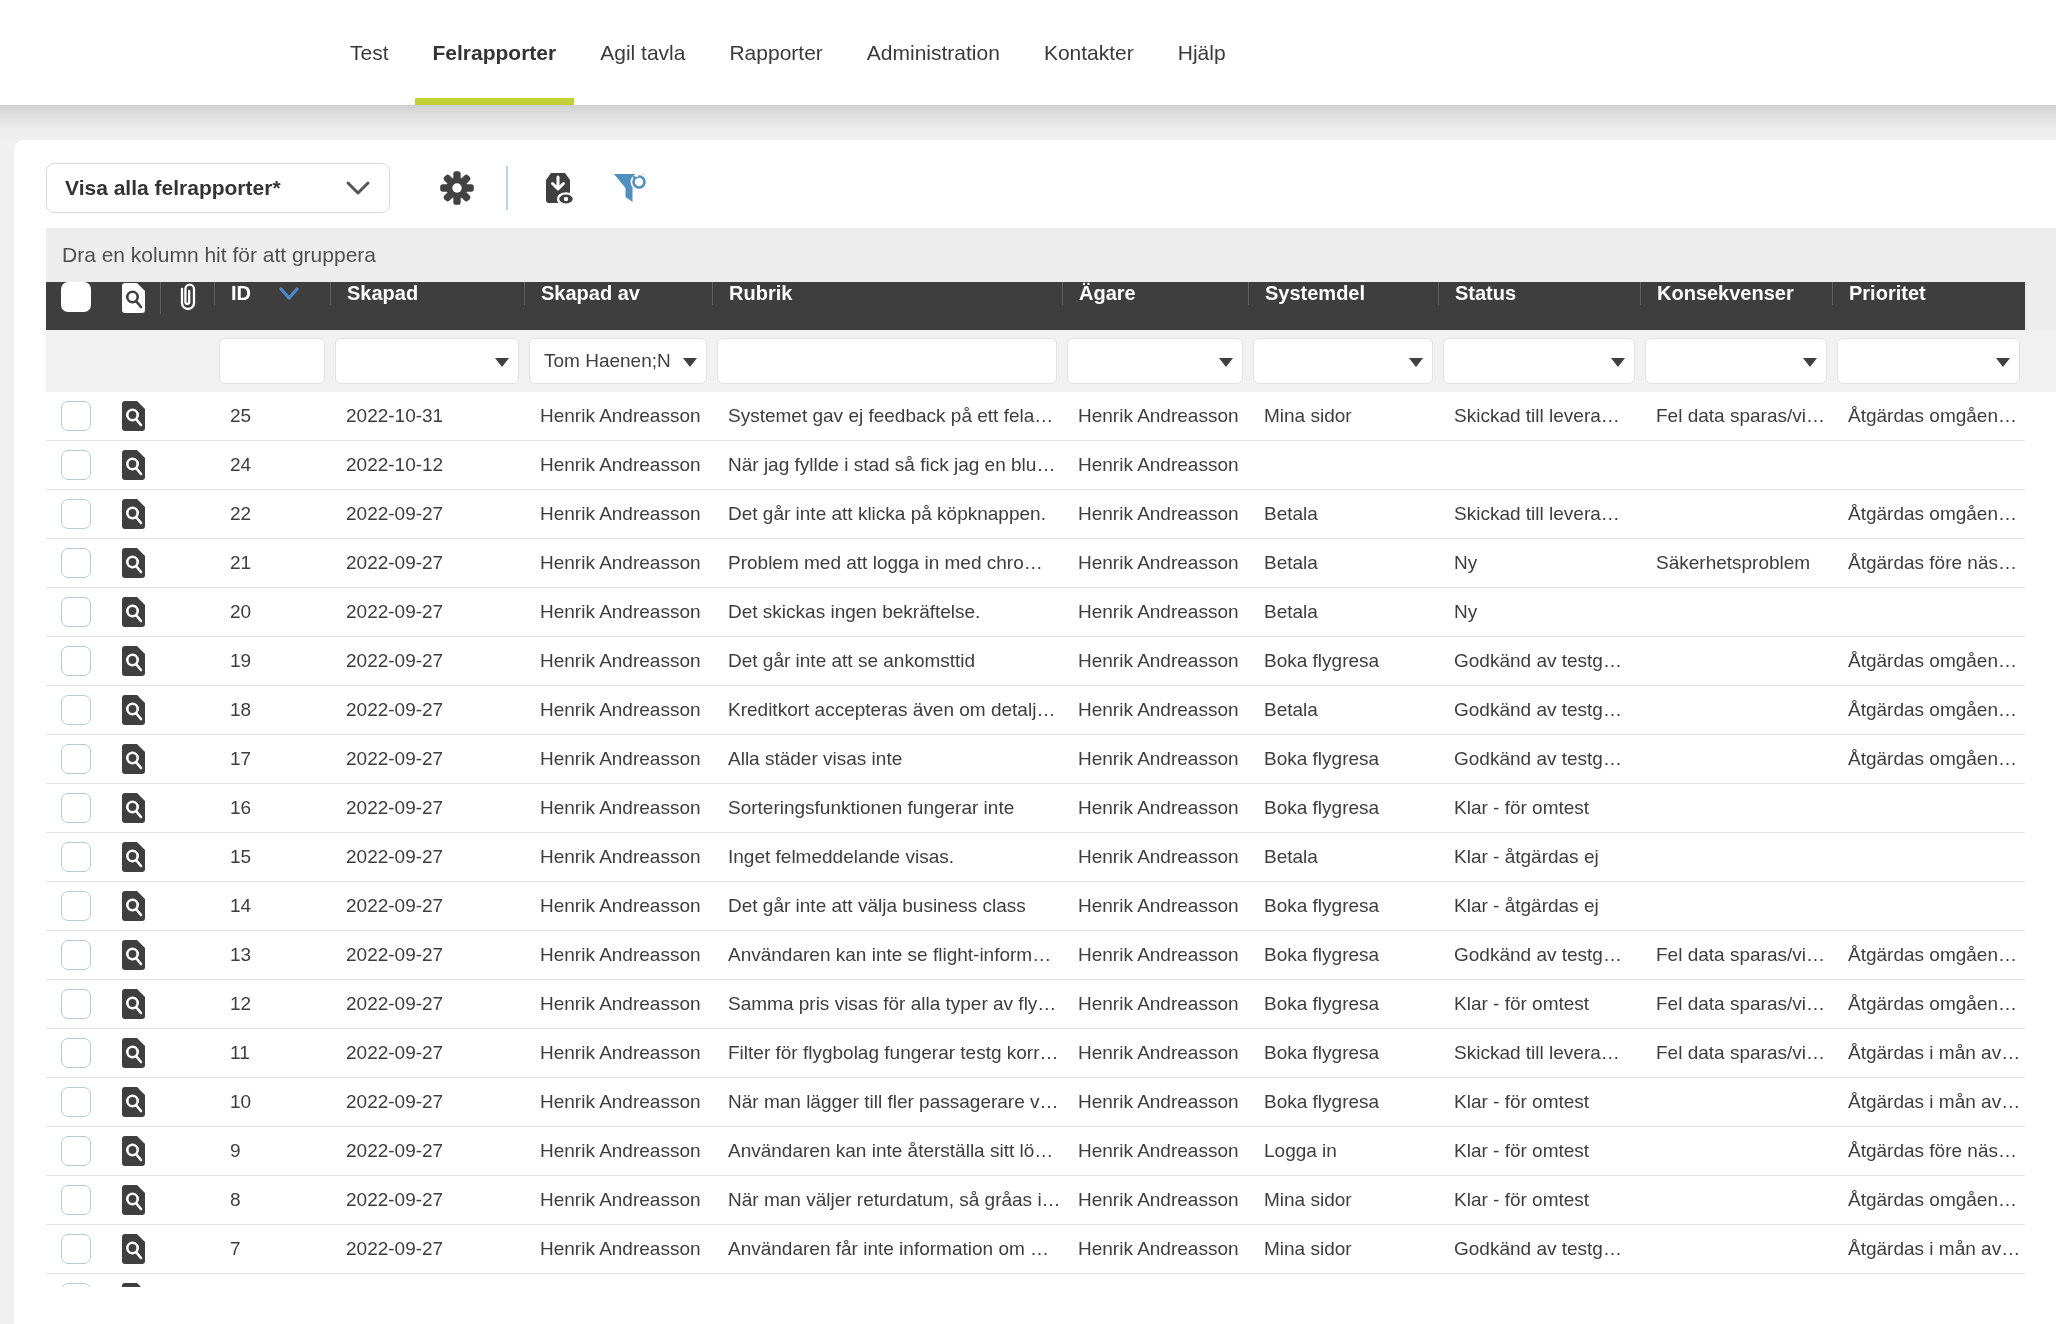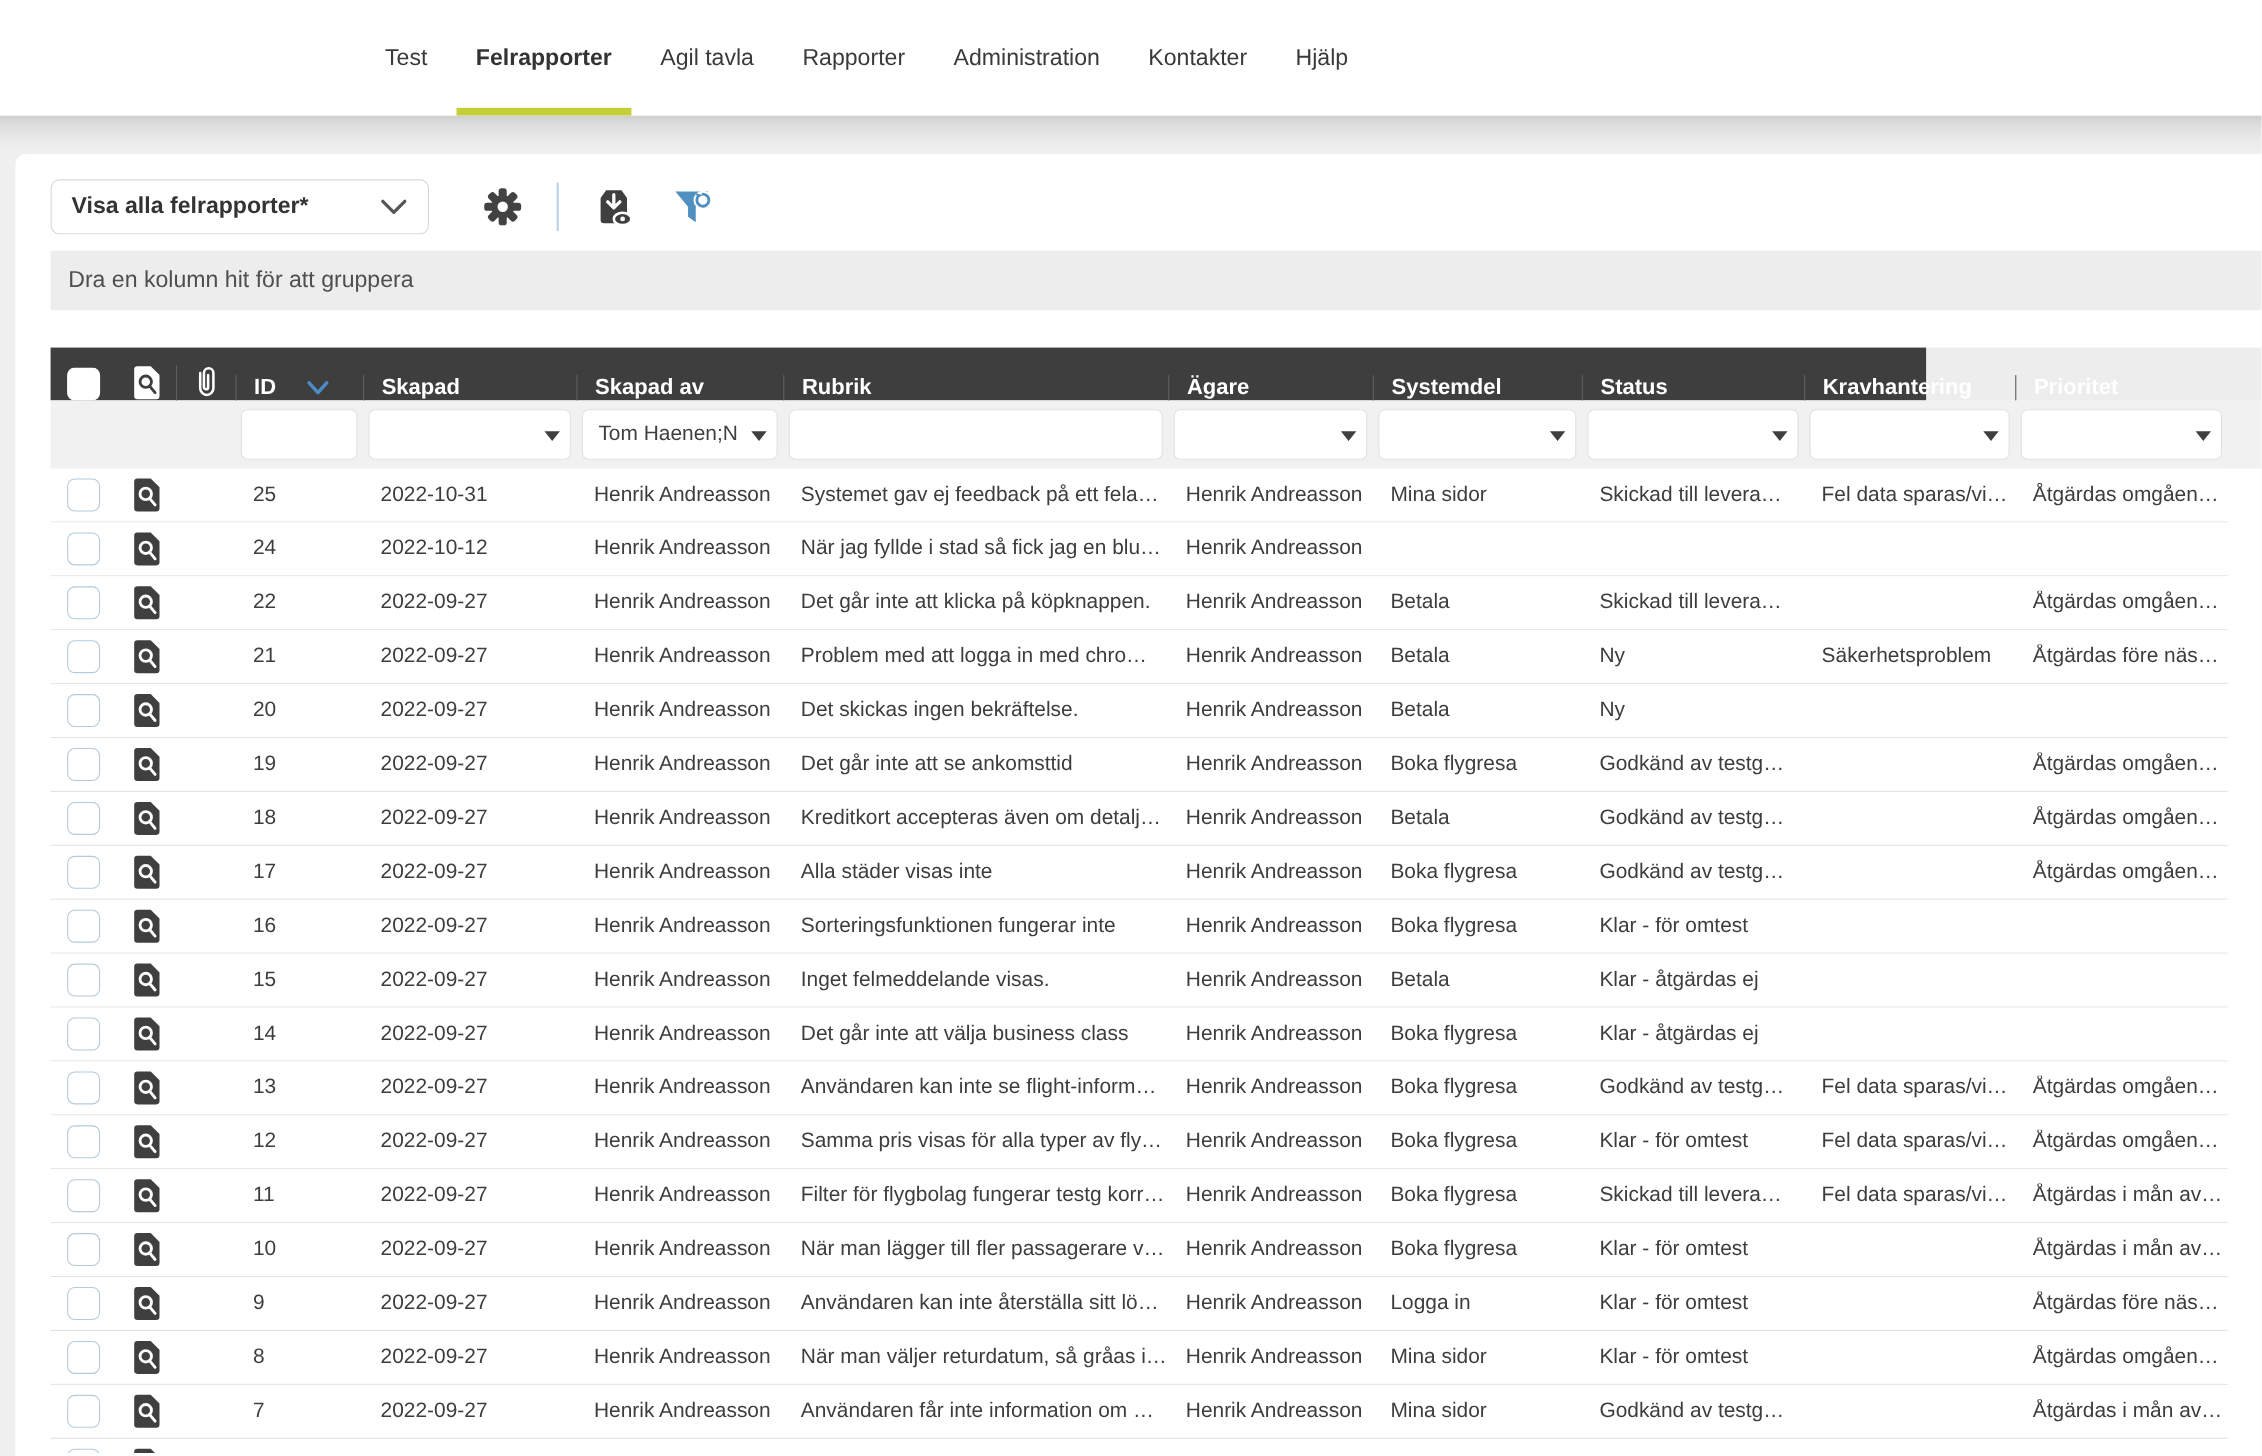--- a/index.html
+++ b/index.html
@@ -46,21 +46,21 @@
   .vdiv{width:2px;height:44px;background:#b9d3e8;}
   .icon-btn{display:flex;align-items:center;justify-content:center;cursor:pointer;}
   
   .grid{margin:15px 0 0 32px;width:2010px;}
   .group-bar{
     width:2010px;height:54px;background:#ededed;display:flex;align-items:center;
     box-sizing:border-box;padding-left:16px;
   }
   .group-bar span{font-size:21px;color:#4f4f4f;}
   .header-row{width:2010px;height:48px;background:#ededed;}
-  .hcells{width:1705px;height:48px;background:#3e3e3e;display:flex;align-items:flex-end;margin-top:34px;}
+  .hcells{width:1979px;height:48px;background:#3e3e3e;display:flex;align-items:flex-start;}
   .hcell{
     display:flex;align-items:center;box-sizing:border-box;
     color:#fff;font-size:20px;font-weight:700;white-space:nowrap;overflow:hidden;
     padding-left:16px;
   }
   .hcell.icon-c{justify-content:center;padding-left:0;}
   .hcell.sep{border-left:1px solid #5f5f5f;}
   
   .c-check{width:60px;flex:none;}
   .c-prev{width:54px;flex:none;}
@@ -202,21 +202,21 @@
         <div class="hcell c-agare sep">
             <span>Ägare</span>
           </div>
         <div class="hcell c-systemdel sep">
             <span>Systemdel</span>
           </div>
         <div class="hcell c-status sep">
             <span>Status</span>
           </div>
         <div class="hcell c-kons sep">
-            <span>Kravhantering</span>
+            <span>Konsekvenser</span>
           </div>
         <div class="hcell c-prio sep">
             <span>Prioritet</span>
           </div>
       </div>
     </div>
 
     <div class="filter-row">
       <div class="fcells">
         <div class="fc c-check"></div>

